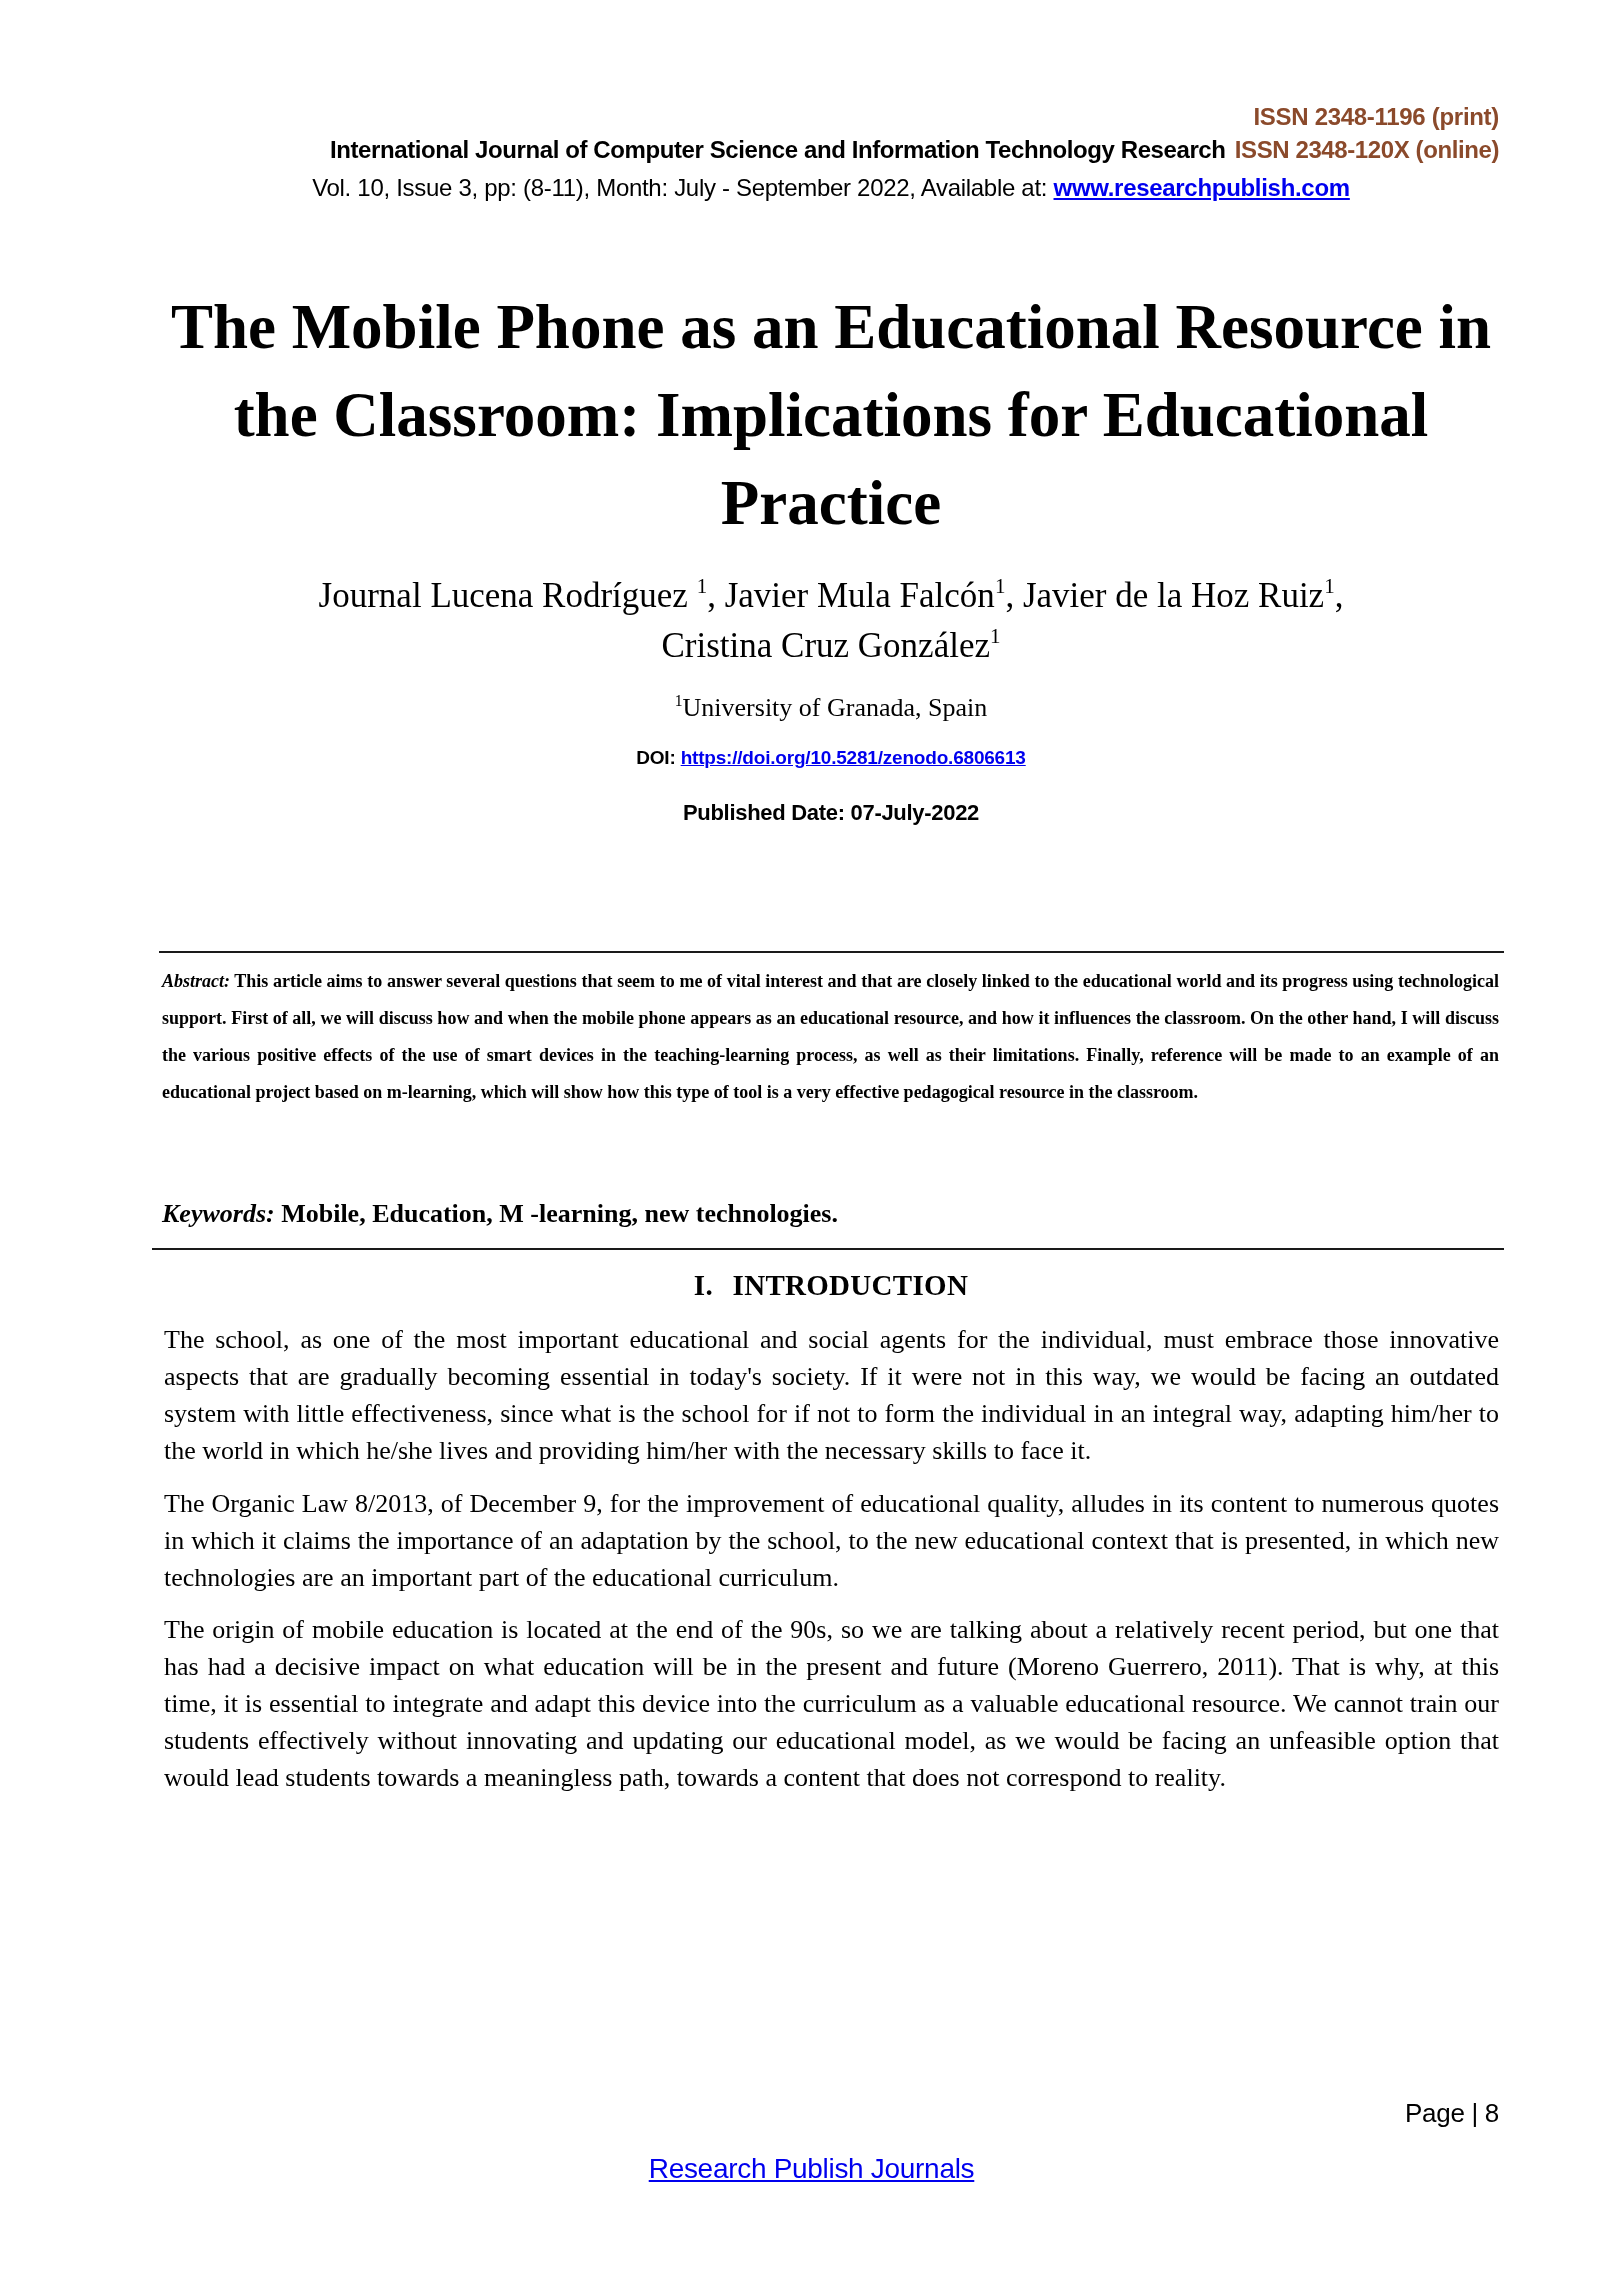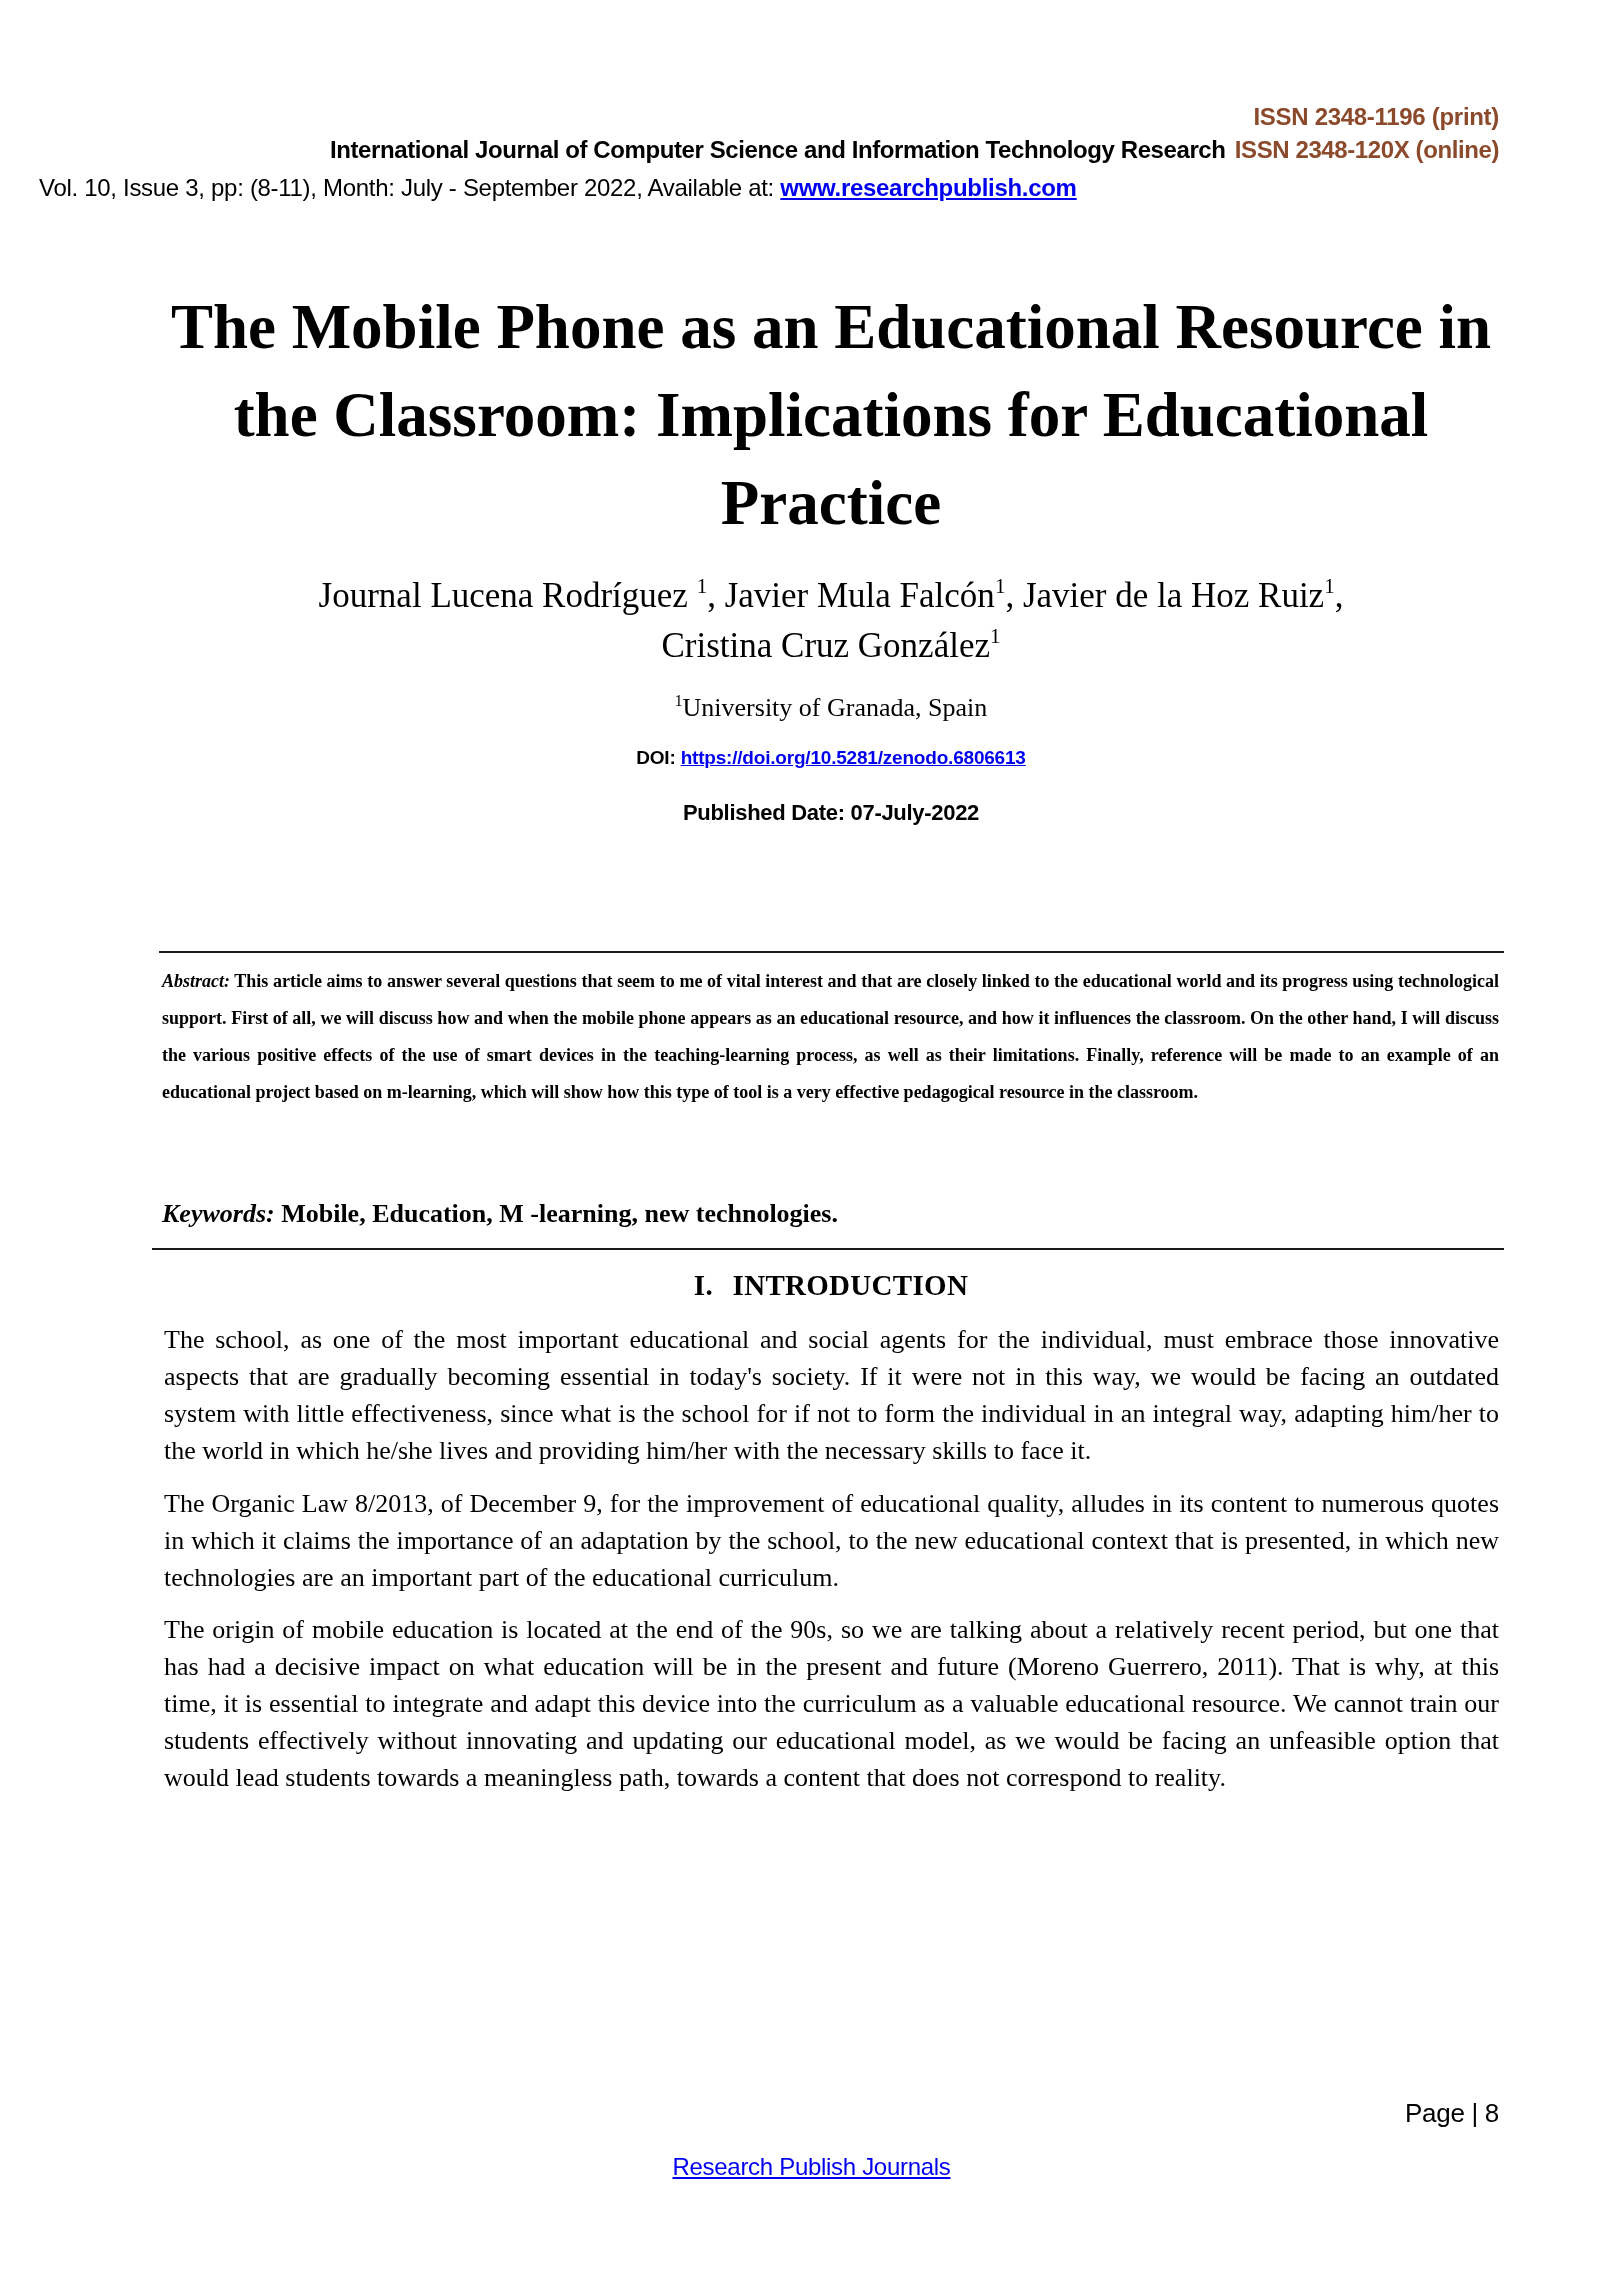--- a/index.html
+++ b/index.html
@@ -7,21 +7,21 @@
   .abs { position: absolute; }
   .sans { font-family: "Liberation Sans", "DejaVu Sans", sans-serif; }
   .serif { font-family: "Liberation Serif", "DejaVu Serif", serif; }
 
   
   .issn { right: 124px; font-weight: bold; color: #8B4A2B; font-size: 24px; letter-spacing: -0.3px; white-space: nowrap; }
   .issn-print { top: 103px; }
   .hdr-line2 { top: 136px; right: 124px; white-space: nowrap; font-size: 24px; letter-spacing: -0.4px; }
   .hdr-journal { font-weight: bold; color: #000; }
   .hdr-issn-online { font-weight: bold; color: #8B4A2B; margin-left: 9.2px; }
-  .hdr-line3 { top: 174px; left: 0; width: 1623px; font-size: 24px; letter-spacing: -0.3px; white-space: nowrap; padding-left: 39px; box-sizing: border-box; }
+  .hdr-line3 { top: 174px; left: 0; width: 1623px; text-align: center; font-size: 24px; letter-spacing: -0.3px; white-space: nowrap; padding-left: 39px; box-sizing: border-box; }
   .hdr-link { color: #0000EE; text-decoration: underline; font-weight: bold; }
 
   
   .title { left: 157px; width: 1348px; top: 283px; text-align: center; font-weight: bold; font-size: 63px; line-height: 88px; }
 
   
   .authors { left: 157px; width: 1348px; top: 571px; text-align: center; font-size: 35px; line-height: 50px; }
   .authors sup { font-size: 21px; vertical-align: 14.4px; line-height: 0; }
   .affil { left: 157px; width: 1348px; top: 693px; text-align: center; font-size: 26px; }
   .affil sup { font-size: 15.7px; vertical-align: 10.5px; line-height: 0; }
@@ -44,21 +44,21 @@
   
   .section-heading { left: 157px; width: 1348px; top: 1269px; text-align: center; font-size: 29px; font-weight: bold; letter-spacing: 0.3px; }
   .section-num { margin-right: 19.6px; }
 
   
   .body { left: 164px; width: 1335px; top: 1321px; font-size: 26px; line-height: 37px; text-align: justify; }
   .body p { margin: 0 0 15.7px 0; }
 
   
   .page-num { right: 124px; top: 2098px; font-size: 26px; white-space: nowrap; letter-spacing: -0.3px; }
-  .footer-link { left: 0; width: 1623px; top: 2153px; text-align: center; font-size: 24px; color: #0000EE; text-decoration: underline; letter-spacing: -0.3px; }
+  .footer-link { left: 0; width: 1623px; top: 2153px; text-align: center; font-size: 28px; color: #0000EE; text-decoration: underline; letter-spacing: -0.3px; }
 </style>
 </head>
 <body>
 
 <div class="abs sans issn issn-print">ISSN 2348-1196 (print)</div>
 <div class="abs sans hdr-line2">
   <span class="hdr-journal">International Journal of Computer Science and Information Technology Research</span><span class="hdr-issn-online">ISSN 2348-120X (online)</span>
 </div>
 <div class="abs sans hdr-line3">
   <span>Vol. 10, Issue 3, pp: (8-11), Month: July - September 2022, Available at: </span><a class="hdr-link">www.researchpublish.com</a>

